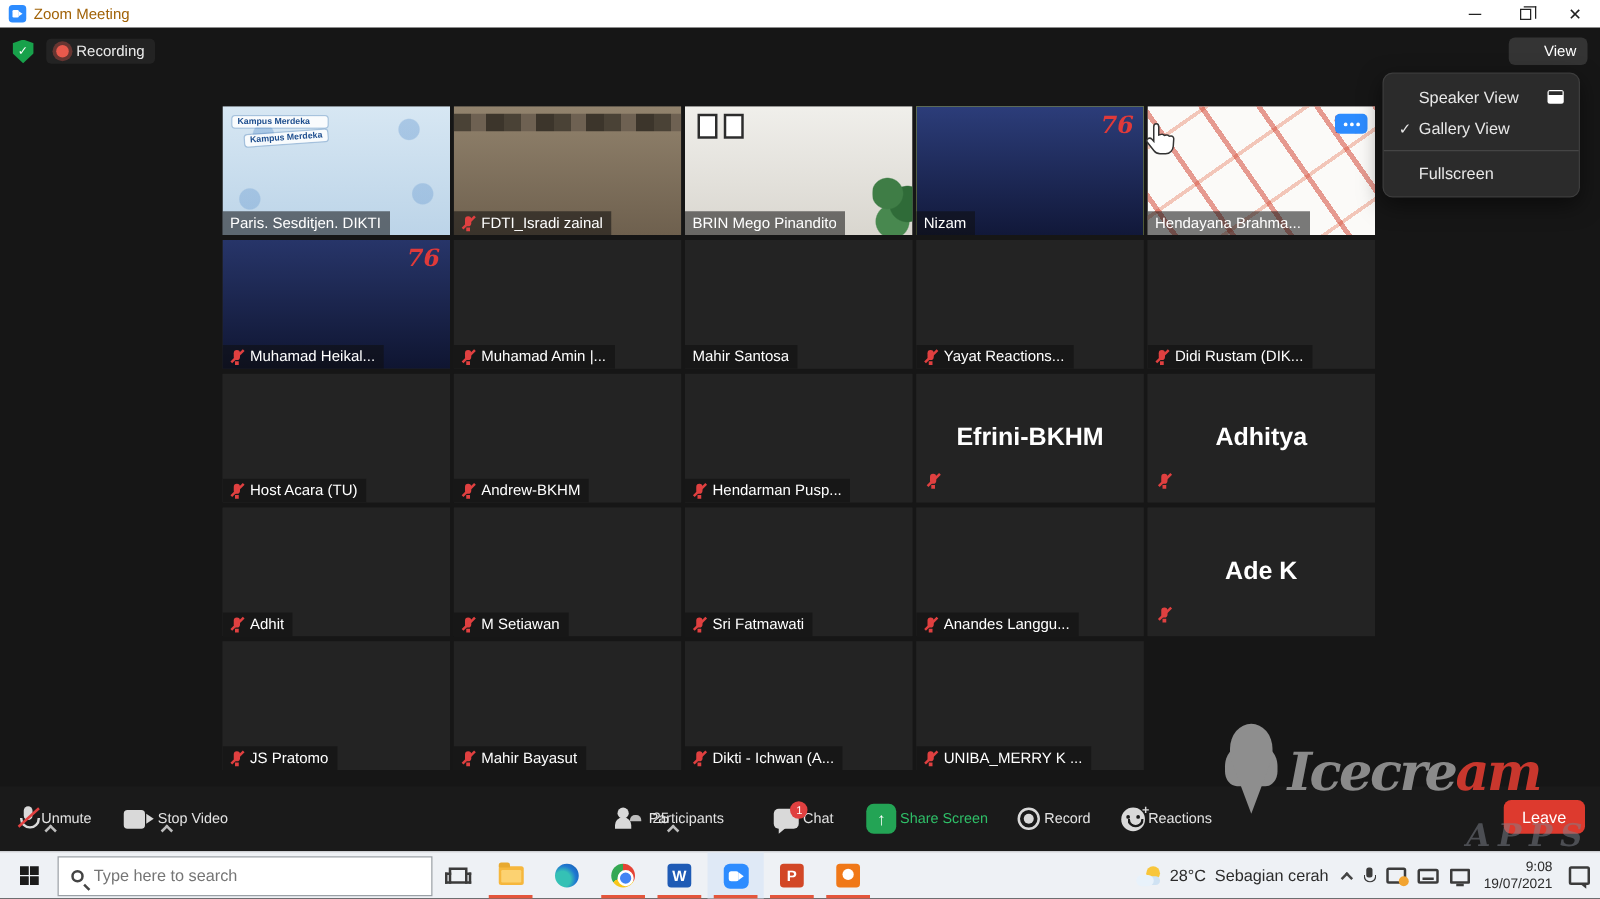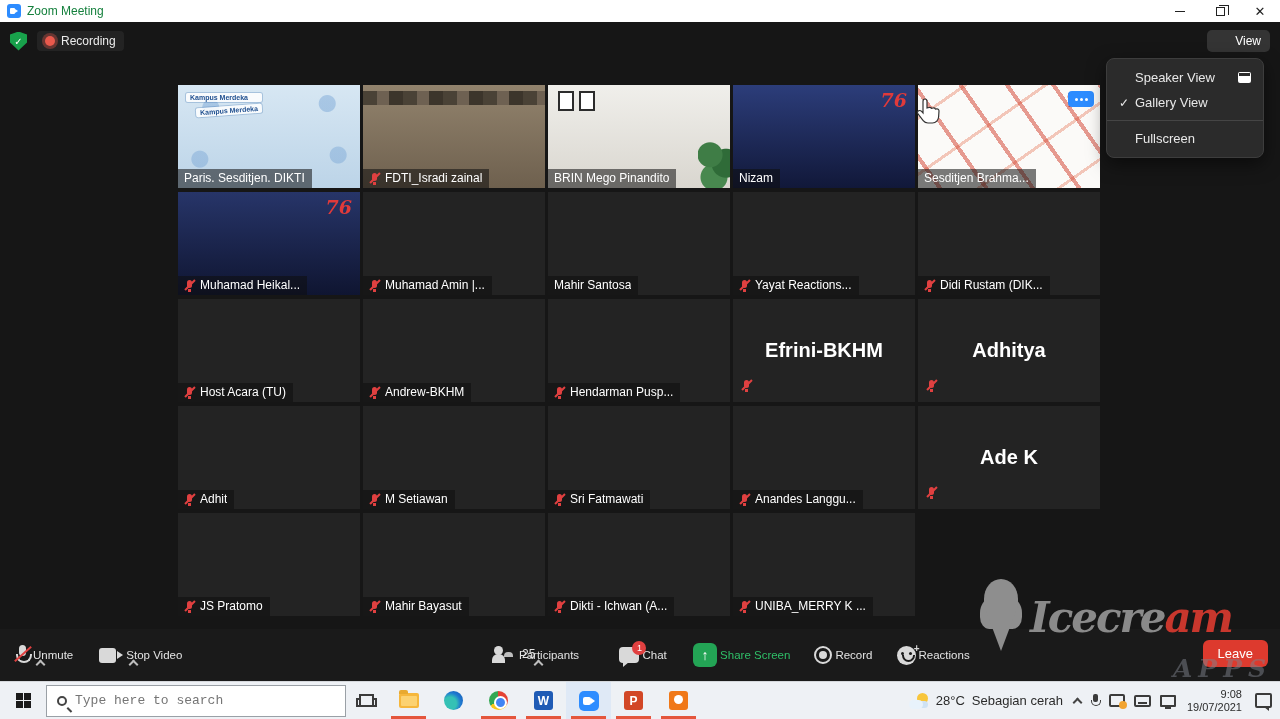--- a/index.html
+++ b/index.html
@@ -5,21 +5,21 @@
   *{margin:0;padding:0;box-sizing:border-box}
   html,body{background:#000}
   #app{position:relative;width:1280px;height:719px;background:#1a1a1a;overflow:hidden;
        font-family:"Liberation Sans",sans-serif;-webkit-font-smoothing:antialiased}
 
   
   .titlebar{position:absolute;top:0;left:0;right:0;height:22px;background:#fff;display:flex;align-items:center;z-index:40}
   .title-ico{width:14px;height:14px;margin:0 6px 0 7px;background:#2d8cff;border-radius:3px;position:relative}
   .title-ico::before{content:"";position:absolute;left:3px;top:4px;width:5px;height:6px;background:#fff;border-radius:1px}
   .title-ico::after{content:"";position:absolute;left:8px;top:5px;border-left:3px solid #fff;border-top:2px solid transparent;border-bottom:2px solid transparent}
-  .title-text{font-size:12px;color:#15803d}
+  .title-text{font-size:12px;color:#a16207}
   .win-controls{margin-left:auto;display:flex;height:100%}
   .win-btn{width:40px;height:100%;display:flex;align-items:center;justify-content:center;color:#222;font-size:11px;cursor:default}
   .min-glyph{width:10px;height:1px;background:#222}
   .restore-glyph{width:9px;height:9px;border:1px solid #222;position:relative;background:#fff}
   .restore-glyph::before{content:"";position:absolute;left:2px;top:-3px;width:9px;height:9px;border:1px solid #222;border-bottom:none;border-left:none}
   .close-glyph{font-size:13px;line-height:1}
 
   
   .stage{position:absolute;top:22px;left:0;right:0;bottom:38px;background:#161616}
 
@@ -132,21 +132,21 @@
   .wm-apps{position:absolute;right:0;bottom:-26px;font-family:"DejaVu Serif",serif;font-style:italic;font-weight:bold;font-size:25px;letter-spacing:6px;color:rgba(125,130,140,.5)}
 
   
   .taskbar{position:absolute;left:0;right:0;bottom:0;height:38px;background:#eef1f5;border-top:1px solid #d5d8dc;display:flex;align-items:center;z-index:15}
   .tb-start{width:46px;height:100%;display:flex;align-items:center;justify-content:center}
   .win-logo{width:15px;height:15px;display:grid;grid-template-columns:7px 7px;grid-template-rows:7px 7px;gap:1px}
   .win-logo i{background:#1b1b1b}
   .tb-search{width:300px;height:32px;background:#fff;border:1px solid #9aa0a6;display:flex;align-items:center;gap:8px;padding:0 10px}
   .mag{width:10px;height:10px;border:2px solid #444;border-radius:50%;position:relative;flex:none}
   .mag::after{content:"";position:absolute;left:9px;top:9px;width:6px;height:2px;background:#444;transform:rotate(45deg);transform-origin:0 0}
-  .tb-search input{border:none;outline:none;font-size:13px;color:#a16207;width:230px;font-family:Liberation Mono, monospace;background:transparent}
+  .tb-search input{border:none;outline:none;font-size:13px;color:#a16207;width:230px;font-family:Liberation Sans, sans-serif;background:transparent}
   .tb-taskview{width:40px;height:100%;display:flex;align-items:center;justify-content:center}
   .tv-ico{width:15px;height:13px;border:2px solid #3b3b3b;position:relative;background:#eef1f5}
   .tv-ico::before{content:"";position:absolute;left:-5px;top:2px;width:3px;height:5px;border:2px solid #3b3b3b;border-right:none}
   .tv-ico::after{content:"";position:absolute;right:-5px;top:2px;width:3px;height:5px;border:2px solid #3b3b3b;border-left:none}
   .tb-app{width:45px;height:100%;display:flex;align-items:center;justify-content:center;position:relative}
   .tb-app.run::after{content:"";position:absolute;left:5px;right:5px;bottom:0;height:3px;background:#e4563c}
   .tb-app.active-app{background:#dfe9f6}
   .ico-folder{width:20px;height:15px;background:#f6b73c;border-radius:2px;position:relative}
   .ico-folder::before{content:"";position:absolute;left:0;top:-3px;width:9px;height:4px;background:#e8a92f;border-radius:2px 2px 0 0}
   .ico-folder::after{content:"";position:absolute;left:2px;top:3px;right:2px;bottom:2px;background:#fcd271;border-radius:1px}
@@ -289,21 +289,21 @@
     </div>
 
   </div>
         <div class="tile d-video s-confetti76 has-more" style="--bg1: #ffffff; --bg2: #f6eeea; --skin: #c49468; --hair: #222222; --shirt: #f2f2f0;">
     <div class="tile-bg"></div>
 
     <div class="bg76">76</div>
 
     <div class="label">
 
-      <span class="pname">Sesditjen Brahma...</span>
+      <span class="pname">Hendayana Brahma...</span>
     </div>
     <div class="more-btn">
             <i></i>
             <i></i>
             <i></i>
           </div>
   </div>
         <div class="tile d-video s-navy76 muted" style="--bg1: #273569; --bg2: #0f1531; --skin: #c9a176; --hair: #1c1c20; --shirt: #2c313c;">
     <div class="tile-bg"></div>
 

